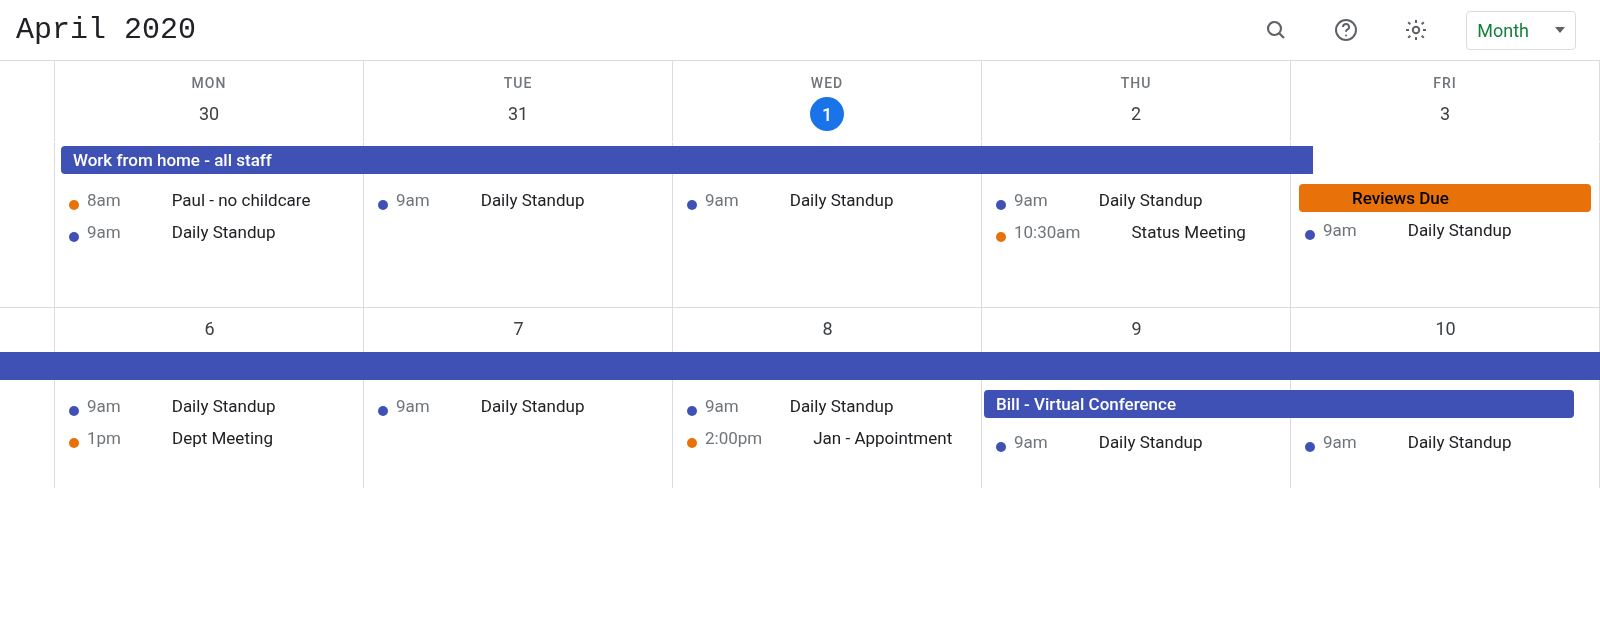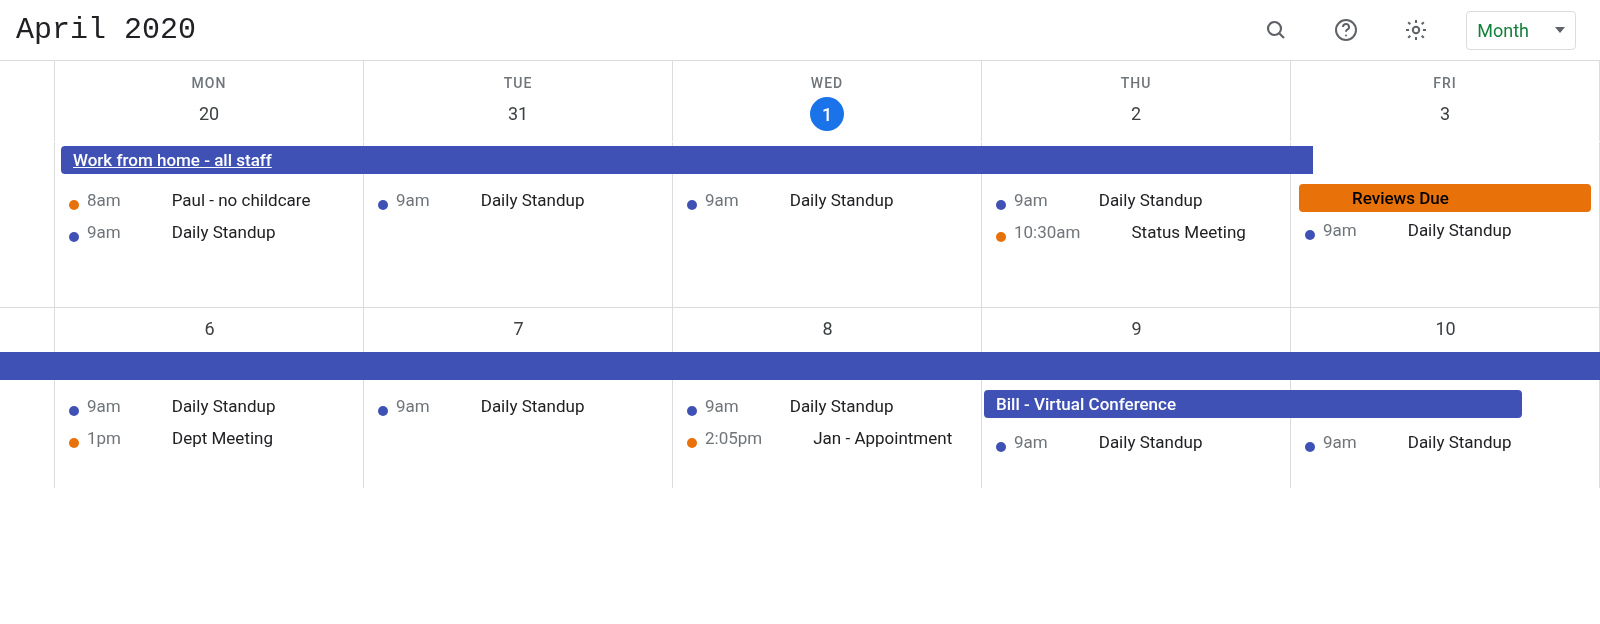--- a/index.html
+++ b/index.html
@@ -142,21 +142,21 @@
 <div class="cal">
 
   <div class="gutter"></div>
   <div class="dow">MON</div>
   <div class="dow">TUE</div>
   <div class="dow">WED</div>
   <div class="dow">THU</div>
   <div class="dow">FRI</div>
 
   <div class="gutter"></div>
-  <div class="dnum"><span class="plain">20</span></div>
+  <div class="dnum"><span class="plain">30</span></div>
   <div class="dnum"><span class="plain">31</span></div>
   <div class="dnum"><span class="today">1</span></div>
   <div class="dnum"><span class="plain">2</span></div>
   <div class="dnum"><span class="plain">3</span></div>
 
   <div class="week" id="w0">
     <div class="gutter"></div>
     <div class="cell" id="w0c0" style="padding-top: 42px;">
         <div class="evt">
           <span class="dot orange"></span>
@@ -198,21 +198,21 @@
     <div class="cell" id="w0c4" style="padding-top: 42px;">
         <div class="evt chip">
           <span class="title">Reviews Due</span>
         </div>
         <div class="evt">
           <span class="dot blue"></span>
           <span class="time">9am</span>
           <span class="title">Daily Standup</span>
         </div>
       </div>
-  <div class="span-bar span-blue" style="left: 61px; width: 1252px; top: 4px; border-top-right-radius: 0px; border-bottom-right-radius: 0px; text-decoration: underline;">Work from home - all staff</div>
+  <div class="span-bar span-blue" style="left: 61px; width: 1252px; top: 4px; border-top-right-radius: 0px; border-bottom-right-radius: 0px;">Work from home - all staff</div>
     </div>
 
   <div class="week row2" id="w1">
     <div class="gutter"></div>
     <div class="cell" id="w1c0" style="padding-top: 82px;">
         <div class="evt">
           <span class="dot blue"></span>
           <span class="time">9am</span>
           <span class="title">Daily Standup</span>
         </div>
@@ -230,21 +230,21 @@
         </div>
       </div>
     <div class="cell" id="w1c2" style="padding-top: 82px;">
         <div class="evt">
           <span class="dot blue"></span>
           <span class="time">9am</span>
           <span class="title">Daily Standup</span>
         </div>
         <div class="evt">
           <span class="dot orange"></span>
-          <span class="time">2:05pm</span>
+          <span class="time">2:00pm</span>
           <span class="title">Jan - Appointment</span>
         </div>
       </div>
     <div class="cell" id="w1c3" style="padding-top: 118px;">
         <div class="evt">
           <span class="dot blue"></span>
           <span class="time">9am</span>
           <span class="title">Daily Standup</span>
         </div>
       </div>
@@ -254,16 +254,16 @@
           <span class="time">9am</span>
           <span class="title">Daily Standup</span>
         </div>
       </div>
   <div class="dnum2" style="left: 55px;">6</div>
       <div class="dnum2" style="left: 364px;">7</div>
       <div class="dnum2" style="left: 673px;">8</div>
       <div class="dnum2" style="left: 982px;">9</div>
       <div class="dnum2" style="left: 1291px;">10</div>
       <div class="span-bar span-blue" style="left: 0px; width: 1600px; top: 44px; border-radius: 0px;"></div>
-      <div class="span-bar span-blue" style="left: 984px; width: 538px; top: 82px;">Bill - Virtual Conference</div>
+      <div class="span-bar span-blue" style="left: 984px; width: 590px; top: 82px;">Bill - Virtual Conference</div>
     </div>
 
 </div>
 
 </body></html>

